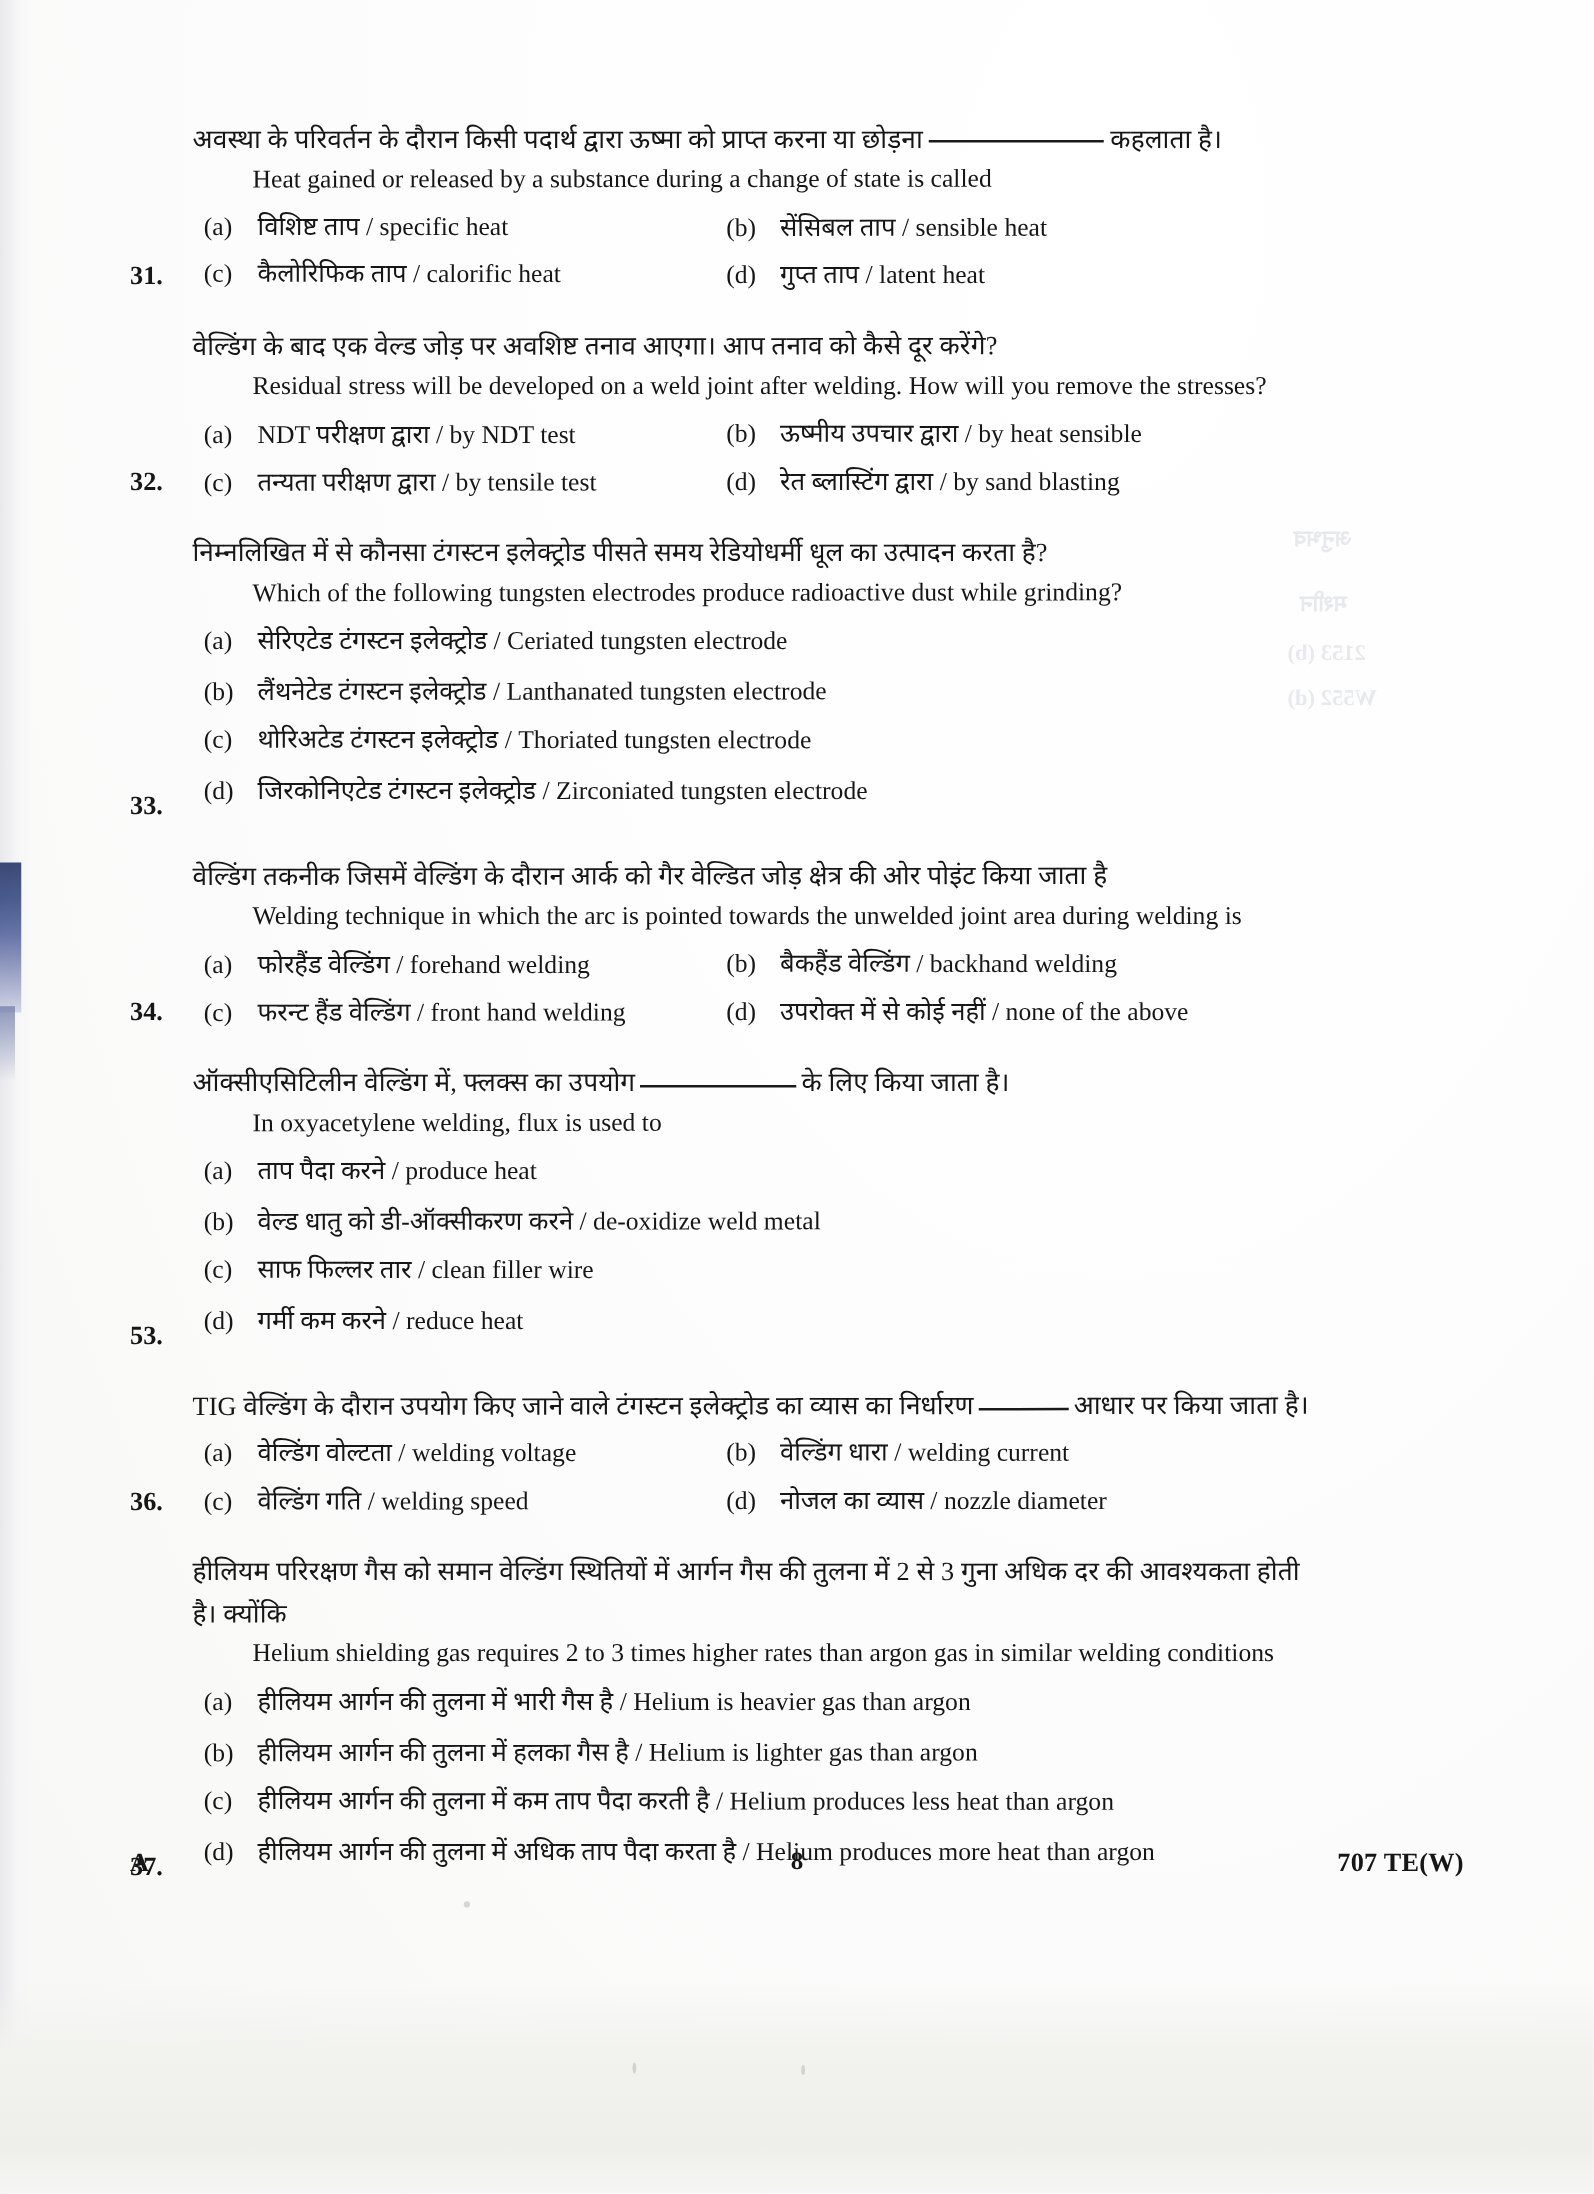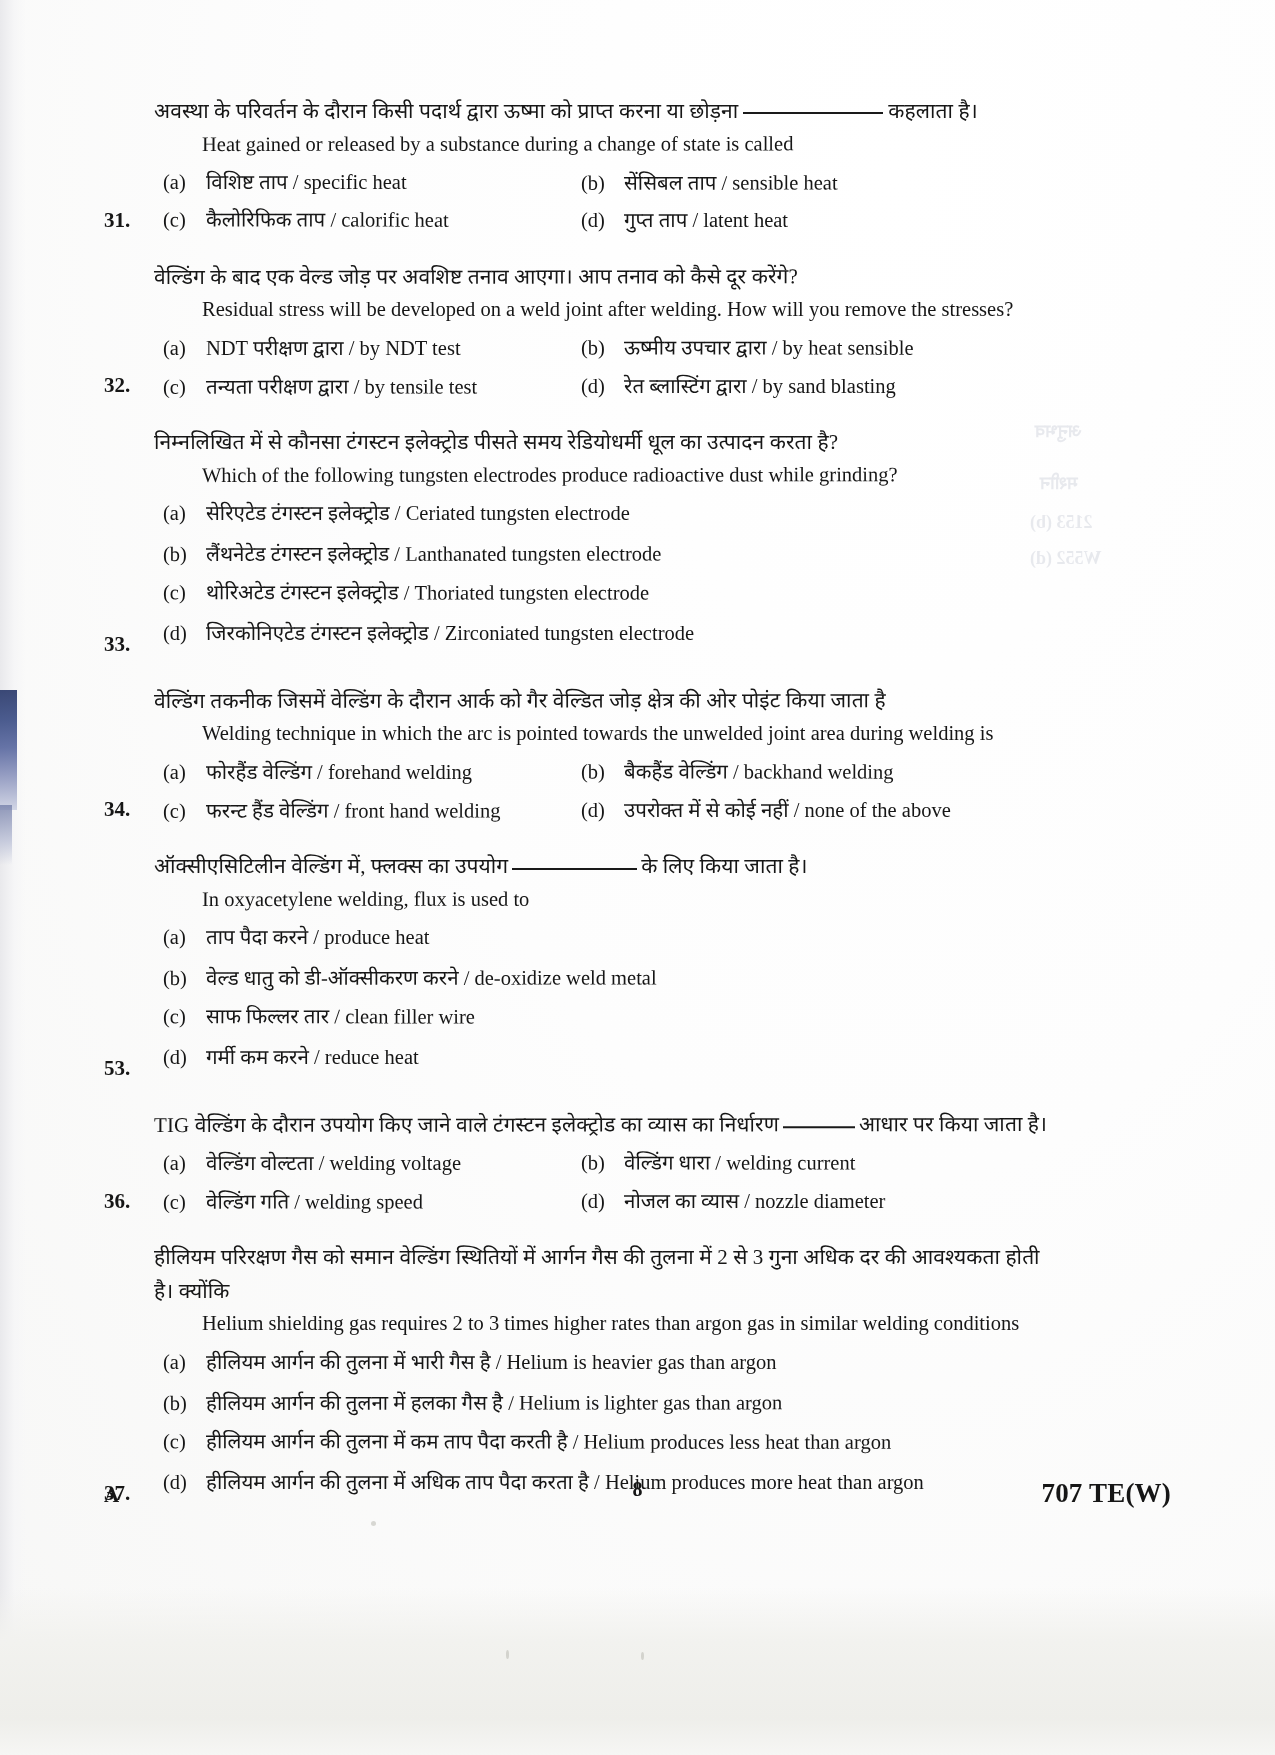--- a/index.html
+++ b/index.html
@@ -163,21 +163,21 @@
   }
   .footer-left { flex: 0 0 auto; }
   .footer-center {
     position: absolute;
     left: 0; right: 0;
     text-align: center;
     font-size: 20px;
   }
   .footer-right {
     margin-left: auto;
-    font-size: 27px;
+    font-size: 21px;
     letter-spacing: .2px;
   }
 
   
   .ghost {
     position: absolute;
     color: #9aa0b4;
     opacity: .22;
     font-size: 18px;
     font-weight: bold;

